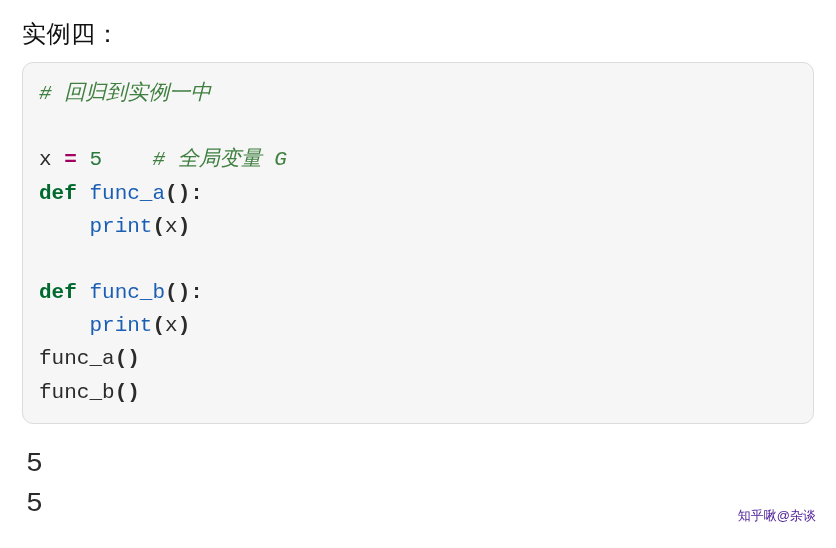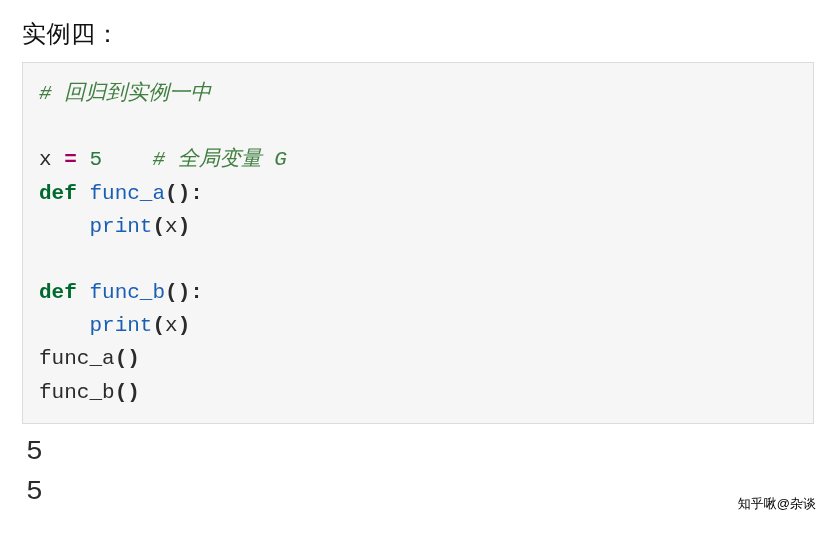--- a/index.html
+++ b/index.html
@@ -13,51 +13,51 @@
     .heading {
       font-size: 24px;
       font-weight: 400;
       color: #111;
       margin-bottom: 12px;
       letter-spacing: 0.5px;
     }
     .code-block {
       background: #f6f6f6;
       border: 1px solid #dcdcdc;
-      border-radius: 0;
+      border-radius: 11px;
       padding: 14px 16px 14px 16px;
       font-family: Consolas, "Courier New", monospace;
       font-size: 21px;
       line-height: 1.58;
       white-space: pre;
       color: #2b2b2b;
       overflow: hidden;
-      margin-bottom: 8px;
+      margin-bottom: 20px;
     }
     .tok-comment { color: #3f7f3f; font-style: italic; }
     .tok-op { color: #a00060; font-weight: 600; }
     .tok-num { color: #2a7a3f; }
     .tok-kw { color: #006a2e; font-weight: 700; }
     .tok-func { color: #1a5fb4; }
     .tok-call { color: #1a5fb4; }
     .tok-punct { color: #2b2b2b; font-weight: 600; }
     .output {
       font-family: Consolas, "Courier New", monospace;
       font-size: 28px;
       line-height: 1.45;
       color: #2b2b2b;
       padding-left: 4px;
       white-space: pre;
     }
     .watermark {
       position: absolute;
       right: 20px;
-      top: 496px;
+      top: 508px;
       font-size: 13px;
-      color: #000000;
+      color: #4c1d95;
       text-align: right;
       line-height: 1.2;
       pointer-events: none;
     }
   </style>
 </head>
 <body>
 
 <div class="heading">实例四：</div>
 

